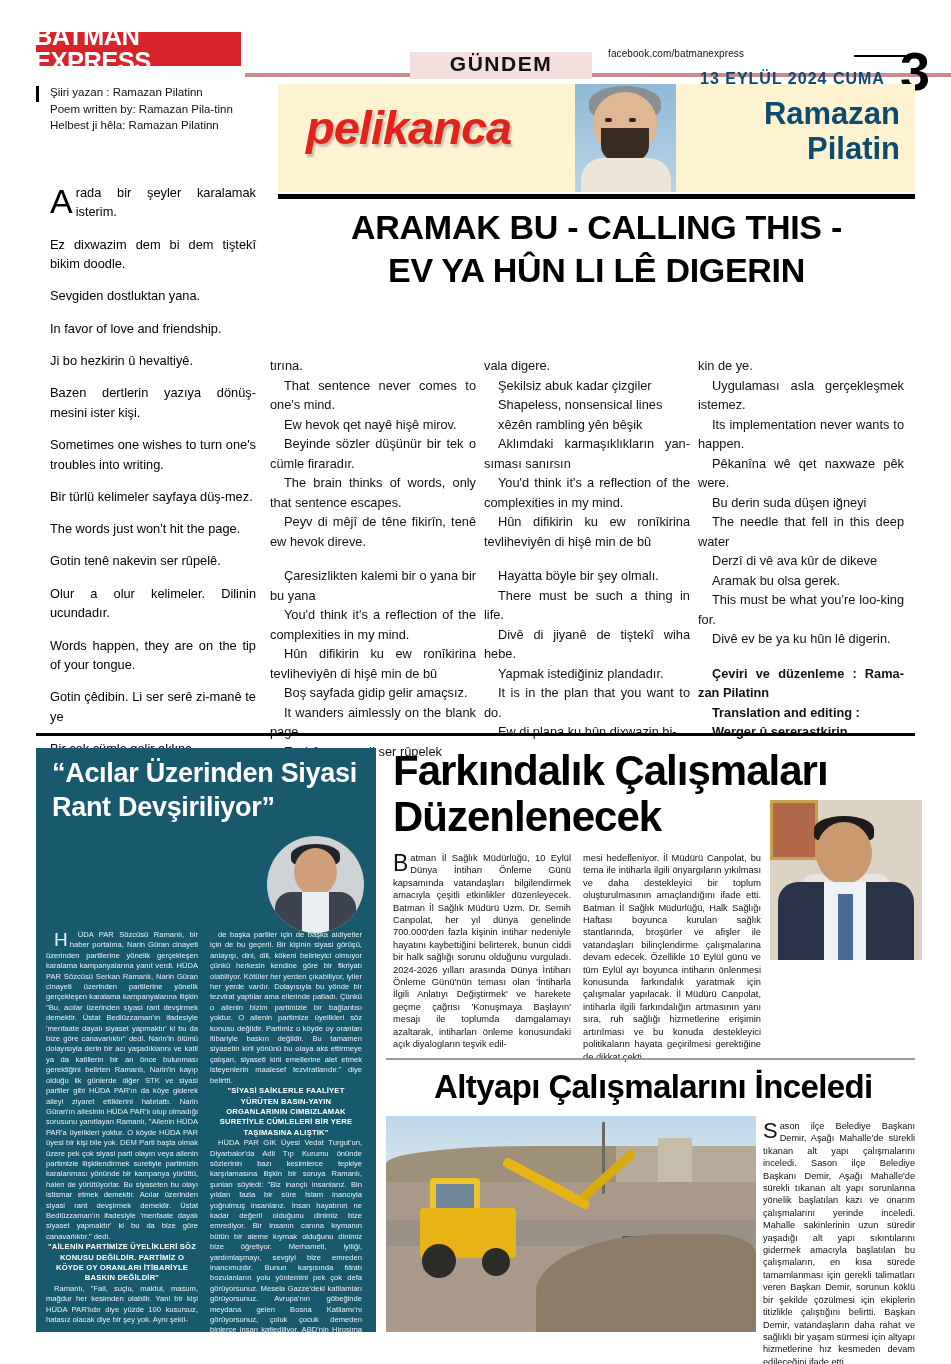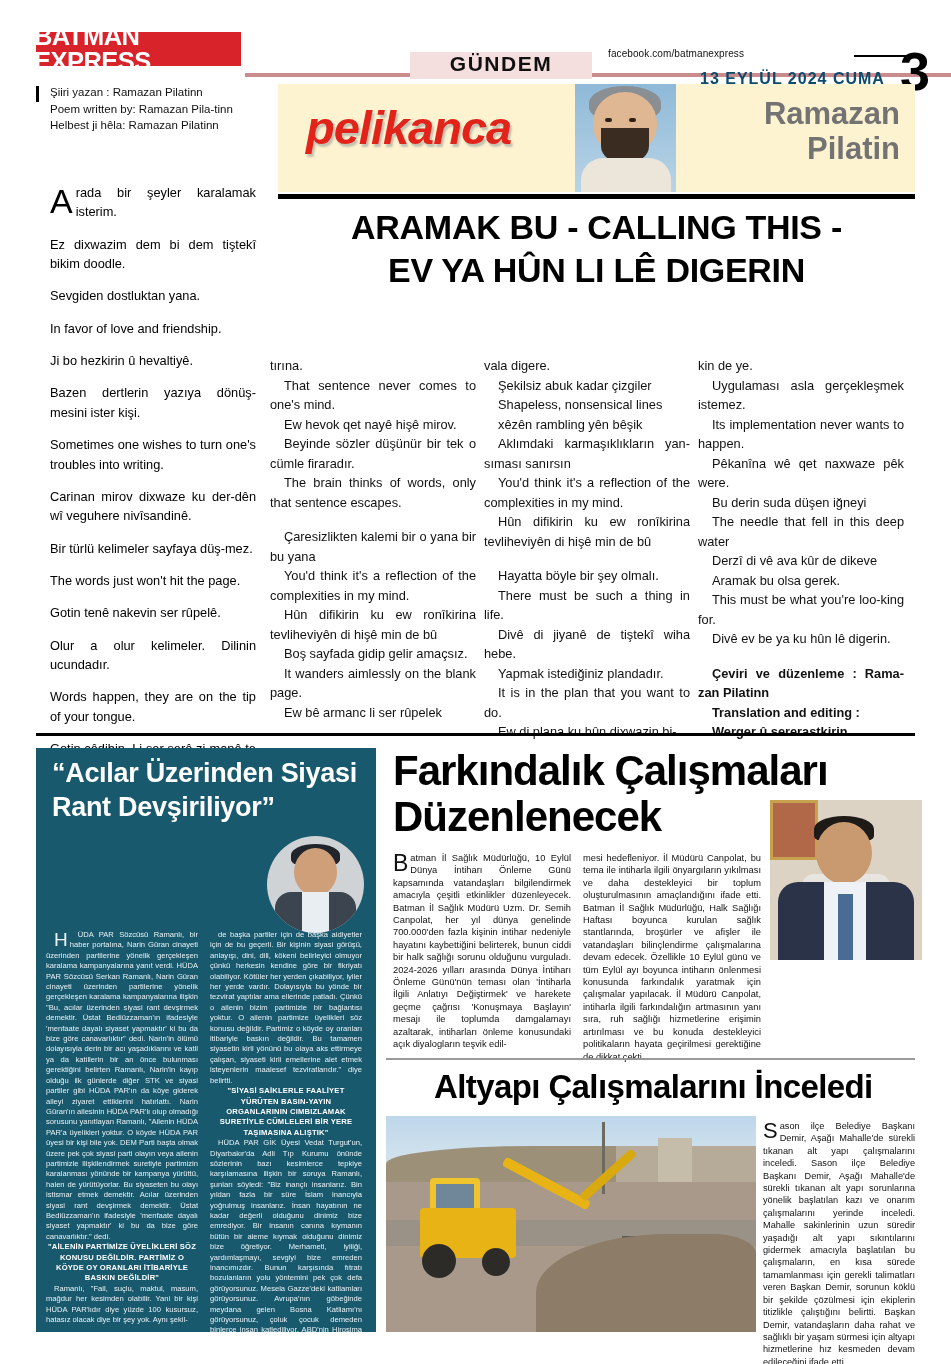--- a/index.html
+++ b/index.html
@@ -63,21 +63,21 @@
     background:linear-gradient(#8fb9d8,#b9d4e6);
   }
   .portrait .head{position:absolute;left:18px;top:8px;width:64px;height:62px;border-radius:50% 50% 46% 46%;background:#e0b793;}
   .portrait .hair{position:absolute;left:14px;top:2px;width:72px;height:34px;border-radius:50% 50% 35% 35%;background:#8a8f93;}
   .portrait .beard{position:absolute;left:26px;top:44px;width:48px;height:36px;border-radius:0 0 50% 50%;background:#3b2c22;}
   .portrait .body{position:absolute;left:6px;top:74px;width:90px;height:34px;background:#ece5da;border-radius:22px 22px 0 0;}
   .portrait .eyeL,.portrait .eyeR{position:absolute;top:34px;width:7px;height:4px;background:#2b2118;border-radius:2px;}
   .portrait .eyeL{left:30px;} .portrait .eyeR{left:54px;}
   .banner-name{
     position:absolute;left:410px;top:12px;width:212px;text-align:right;
-    font-size:31px;font-weight:bold;line-height:35px;color:#737373;
+    font-size:31px;font-weight:bold;line-height:35px;color:#0c4a6e;
   }
   .banner-rule{position:absolute;left:242px;top:110px;width:637px;height:5px;background:#000;}
 
   .poem-title{
     position:absolute;left:242px;top:122px;width:637px;text-align:center;
     font-size:34px;font-weight:bold;line-height:43px;letter-spacing:-0.3px;color:#000;
   }
   .poem-cols{
     position:absolute;left:0px;top:272px;width:879px;height:372px;
   }
@@ -231,40 +231,40 @@
     </div>
 
     <div class="poem-first">
       <p class="noind"><span class="dropcap">A</span><span>rada bir şeyler karalamak isterim.</span></p>
       <p>Ez dixwazim dem bi dem tiştekî bikim doodle.</p>
       <p>Sevgiden dostluktan yana.</p>
       <p>In favor of love and friendship.</p>
       <p>Ji bo hezkirin û hevaltiyê.</p>
       <p>Bazen dertlerin yazıya dönüş-mesini ister kişi.</p>
       <p>Sometimes one wishes to turn one's troubles into writing.</p>
-      <p>Carinan mirov dixwaze ku der-dên wî veguhere nivîsandinê.</p>
       <p>Bir türlü kelimeler sayfaya düş-mez.</p>
       <p>The words just won't hit the page.</p>
       <p>Gotin tenê nakevin ser rûpelê.</p>
       <p class="gap">Olur a olur kelimeler. Dilinin ucundadır.</p>
       <p>Words happen, they are on the tip of your tongue.</p>
       <p>Gotin çêdibin. Li ser serê zi-manê te ye</p>
       <p>Bir çok cümle gelir aklına</p>
       <p>Many sentences come to mind</p>
       <p>Gelek hevok tên bîra mirov.</p>
       <p>Bir o cümle gelmez kişinin ha-</p>
     </div>
 
     <div class="poem-cols">
       <div class="pcol pcol-2">
         <p class="noind">tırına.</p>
         <p>That sentence never comes to one's mind.</p>
         <p>Ew hevok qet nayê hişê mirov.</p>
         <p>Beyinde sözler düşünür bir tek o cümle firaradır.</p>
         <p>The brain thinks of words, only that sentence escapes.</p>
+        <p>Peyv di mêjî de têne fikirîn, tenê ew hevok direve.</p>
         <p class="gap">Çaresizlikten kalemi bir o yana bir bu yana</p>
         <p>You'd think it's a reflection of the complexities in my mind.</p>
         <p>Hûn difikirin ku ew ronîkirina tevliheviyên di hişê min de bû</p>
         <p>Boş sayfada gidip gelir amaçsız.</p>
         <p>It wanders aimlessly on the blank page.</p>
         <p>Ew bê armanc li ser rûpelek</p>
       </div>
 
       <div class="pcol pcol-3">
         <p class="noind">vala digere.</p>

